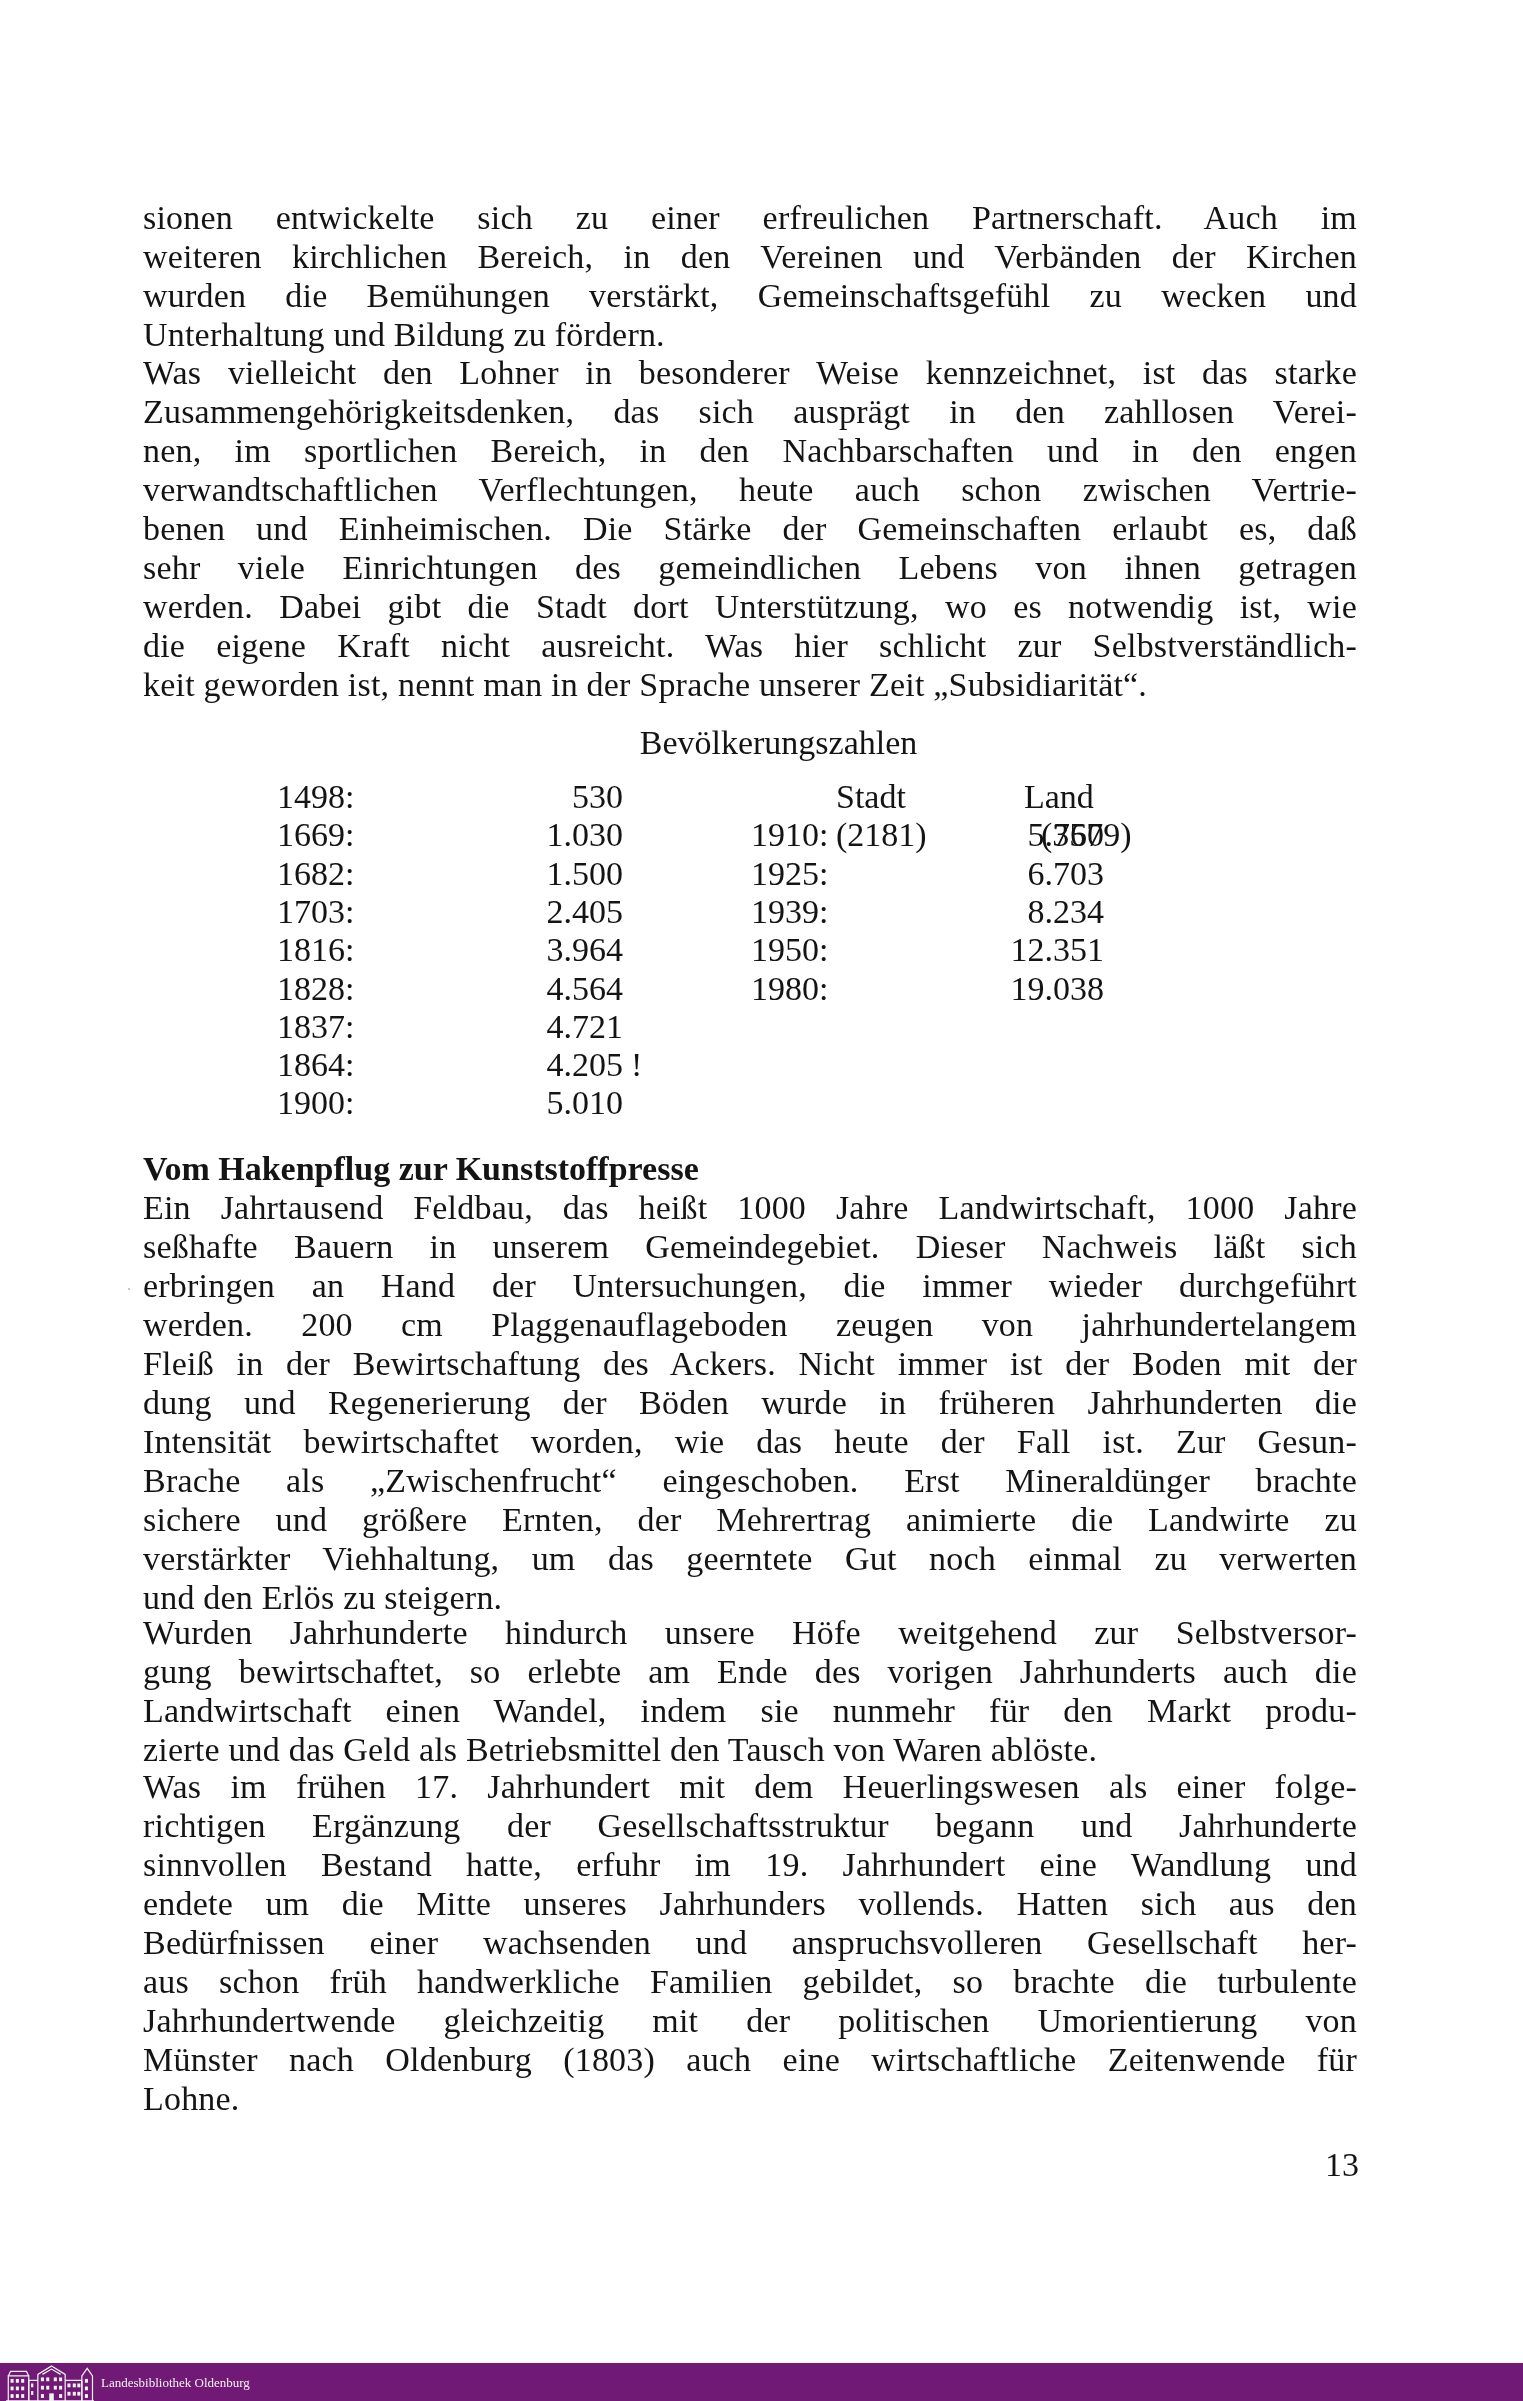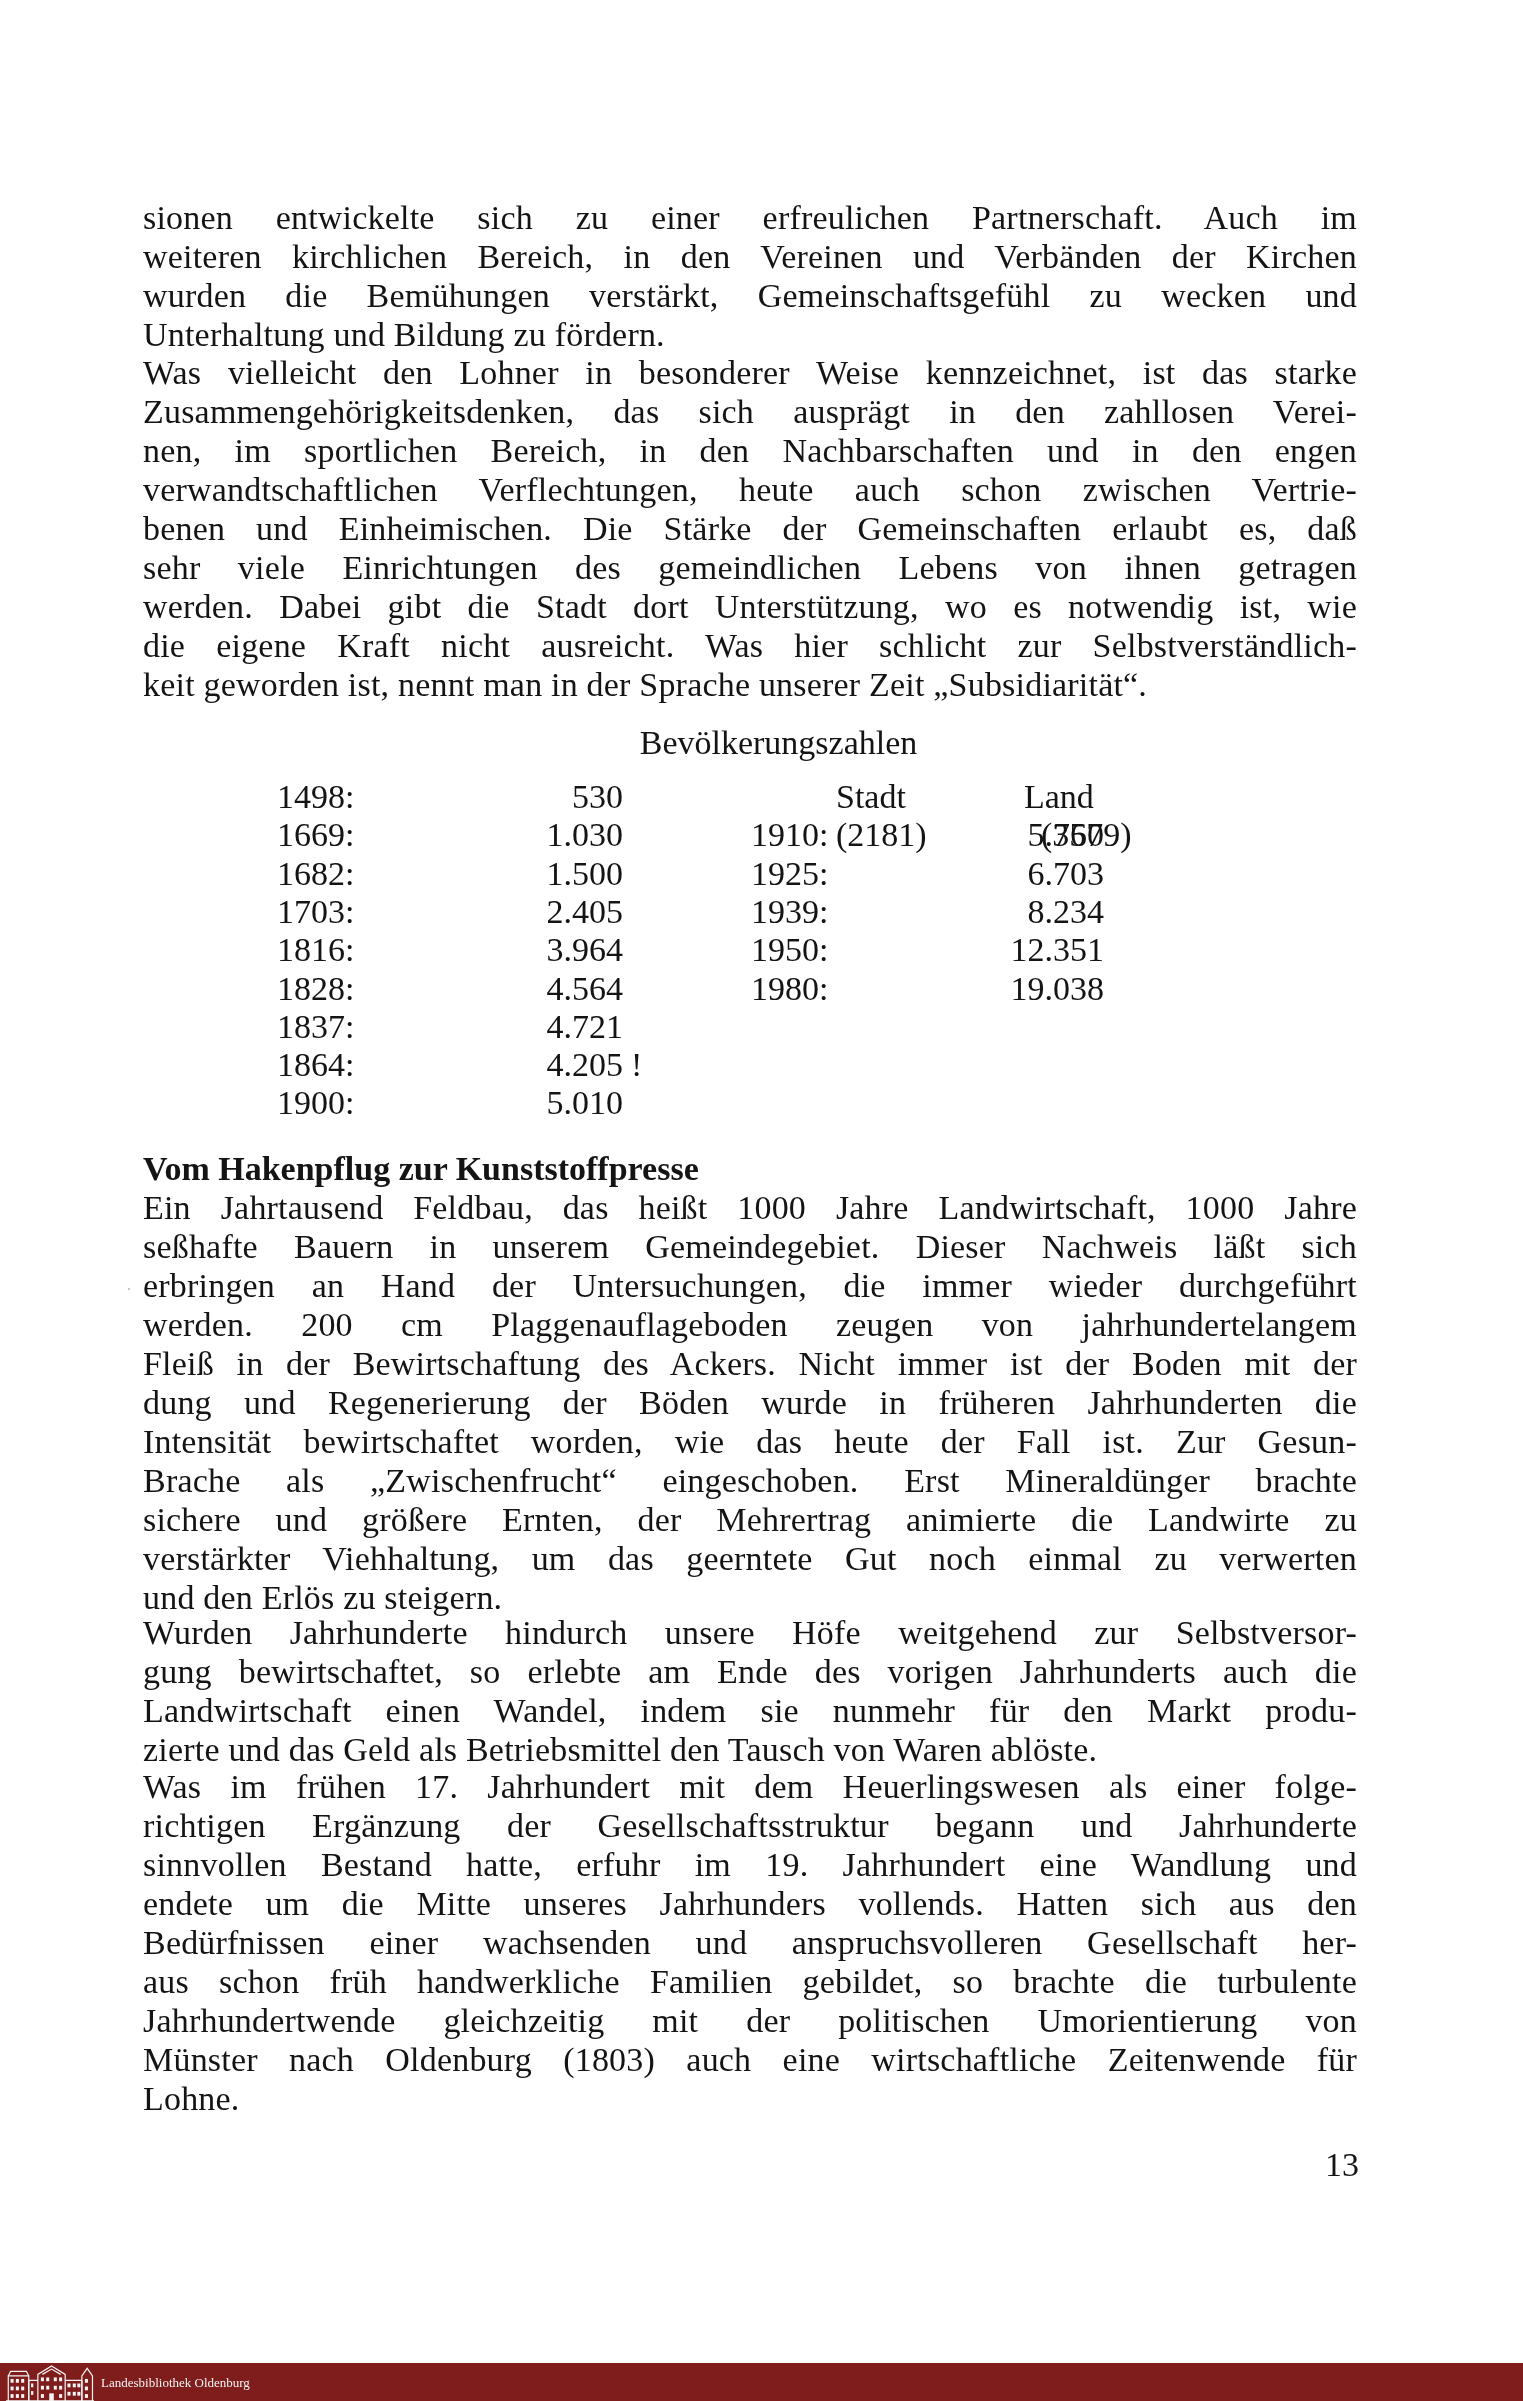--- a/index.html
+++ b/index.html
@@ -32,21 +32,21 @@
   .c-val-l { right: calc(1523px - 623px); text-align: right; }
   .c-excl { left: 631px; }
   .c-year-r { left: 751px; }
   .c-stadt { left: 836px; }
   .c-val-r { right: calc(1523px - 1104px); text-align: right; }
   .c-land { left: 1041px; }
   .c-landhdr { left: 1024px; }
   .page-number { position: absolute; left: 1325px; top: 2144px; font-size: 34px; line-height: 41px; }
   .footer-bar {
     position: absolute; left: 0; top: 2363px; width: 1523px; height: 38px;
-    background: #7f1d1d;
+    background: #701a75;
   }
   .footer-logo { position: absolute; left: 6.1px; top: 1.5px; width: 88px; height: 37px; }
   .footer-text {
     position: absolute; left: 101px; top: 7.6px; color: #f4f4f4;
     font-family: "Liberation Serif", serif; font-size: 13px; line-height: 23px;
   }
   .speck { position: absolute; left: 128px; top: 1288px; width: 1.5px; height: 1.5px; background: #bbbbbb; border-radius: 0.8px; }
 </style>
 </head>
 <body>

